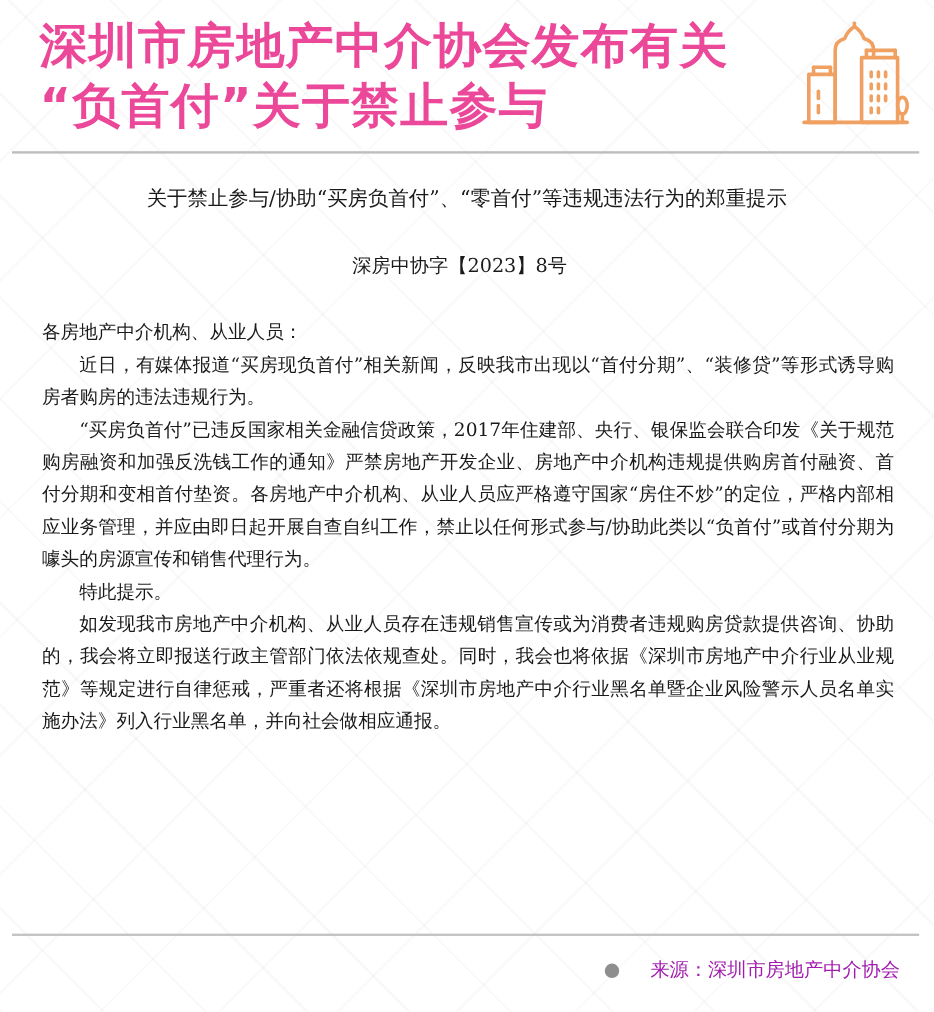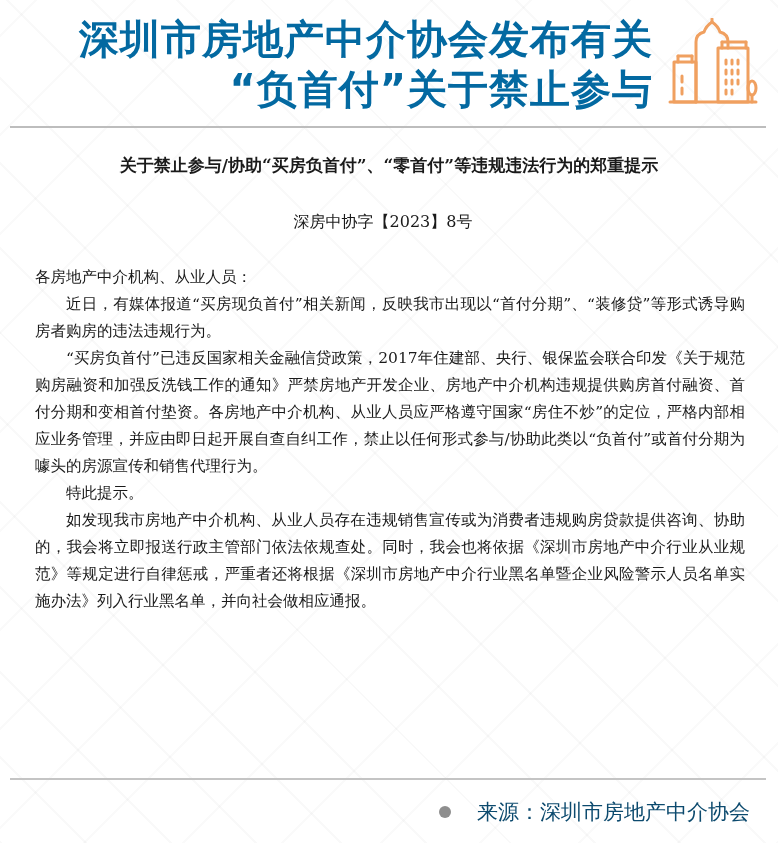--- a/index.html
+++ b/index.html
@@ -14,36 +14,36 @@
         repeating-linear-gradient(45deg, rgba(0,0,0,0.025) 0 2px, transparent 2px 60px),
         repeating-linear-gradient(-45deg, rgba(0,0,0,0.02) 0 2px, transparent 2px 70px);
     }
     .header {
       position: absolute; left: 0; top: 0; width: 778px; height: 128px; z-index: 1;
     }
     .header-title {
       position: absolute; left: 33px; top: 14px; width: 620px;
       font-family: "DejaVu Sans", "Liberation Sans", sans-serif;
       font-weight: bold; font-size: 40px; line-height: 50px;
-      color: #0369a1; letter-spacing: 1px; margin: 0; text-align: right;
+      color: #ec4899; letter-spacing: 1px; margin: 0;
     }
     .header-title span { display: block; }
     .building-icon {
       position: absolute; left: 662px; top: 18px; width: 100px; height: 90px;
     }
     .rule-top {
       position: absolute; left: 10px; top: 126px; width: 756px; height: 2px;
       background: #bdbdbd; z-index: 1;
     }
     .doc {
       position: absolute; left: 0; top: 128px; width: 778px; z-index: 1;
     }
     .doc-title {
       position: absolute; left: 0; width: 778px; top: 26px; text-align: center;
-      font-size: 17px; font-weight: bold; color: #1a1a1a; margin: 0;
+      font-size: 17px; font-weight: normal; color: #1a1a1a; margin: 0;
     }
     .doc-number {
       position: absolute; left: 0; width: 766px; top: 84px; text-align: center;
       font-size: 16px; color: #1a1a1a;
     }
     .body-text {
       position: absolute; left: 35px; top: 136px; width: 710px;
       font-size: 15.5px; line-height: 27px; color: #1a1a1a;
     }
     .body-text p { margin: 0; text-align: justify; text-align-last: left; }
@@ -53,21 +53,21 @@
       font-size: 15.5px; line-height: 28px; color: #1a1a1a;
     }
     .rule-bottom {
       position: absolute; left: 10px; top: 778px; width: 756px; height: 2px;
       background: #c4c4c4; z-index: 1;
     }
     .source {
       position: absolute; right: 28px; top: 798px; z-index: 1;
       display: flex; align-items: center;
       font-family: "DejaVu Sans", "Liberation Sans", sans-serif;
-      font-size: 21px; color: #0c4a6e;
+      font-size: 16px; color: #a21caf;
     }
     .source-dot {
       width: 12px; height: 12px; border-radius: 50%; background: #8e8e8e;
       margin-right: 26px;
     }
   </style>
 </head>
 <body>
 
 <div class="watermark"></div>

